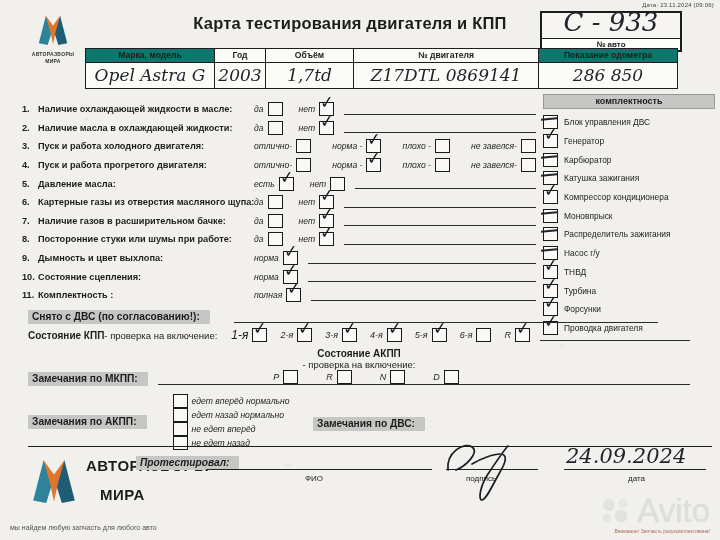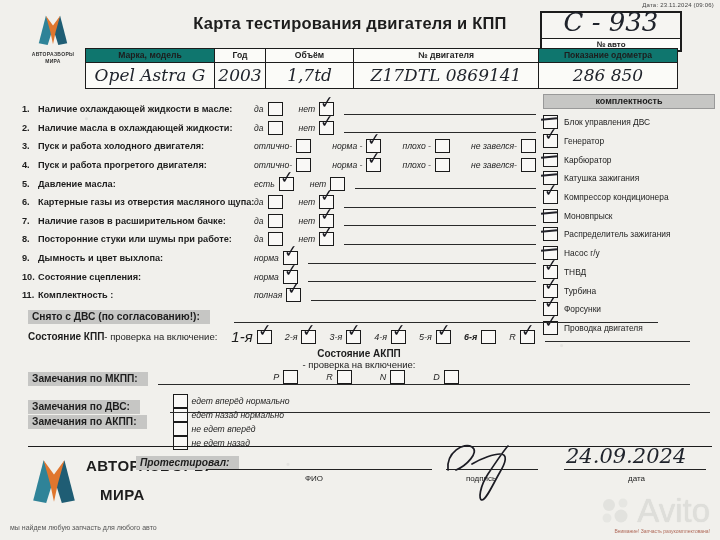--- a/index.html
+++ b/index.html
@@ -403,21 +403,21 @@
   <div class="srow" style="left:28px; top:310px; width:630px;">
     <span class="glabel">Снято с ДВС (по согласованию!):</span>
     <span class="uline" style="margin-left:24px;"></span>
   </div>
 
   <div class="srow" style="left:28px; top:328px; width:662px;" id="gear-manual">
       <span class="gearlabel-b">Состояние КПП</span>
       <span class="gearlabel-r"> - проверка на включение:</span>
       <span class="gears" style="gap: 13px;">
         <span class="opt">
-          <span class="ol" style="font-size: 15px;">1-я</span>
+          <span class="ol" style="font-size: 12px;">1-я</span>
           <span class="box">
             <span class="chk">✓</span>
           </span>
         </span>
         <span class="opt">
           <span class="ol" style="font-size: 9px;">2-я</span>
           <span class="box">
             <span class="chk">✓</span>
           </span>
         </span>
@@ -433,21 +433,21 @@
             <span class="chk">✓</span>
           </span>
         </span>
         <span class="opt">
           <span class="ol" style="font-size: 9px;">5-я</span>
           <span class="box">
             <span class="chk">✓</span>
           </span>
         </span>
         <span class="opt">
-          <span class="ol" style="font-size: 9px; font-weight: bold;">6-я</span>
+          <span class="ol" style="font-size: 9px;">6-я</span>
           <span class="box"></span>
         </span>
         <span class="opt">
           <span class="ol" style="font-size: 9px;">R</span>
           <span class="box">
             <span class="chk">✓</span>
           </span>
         </span>
       </span>
       <span class="uline"></span>
@@ -497,21 +497,21 @@
           <span class="box"></span>
           <span class="ol">не едет вперёд</span>
         </span>
         <span class="opt">
           <span class="box"></span>
           <span class="ol">не едет назад</span>
         </span>
       </span>
     </div>
 
-  <div class="srow" style="left:28px; top:400px; width:682px;">
+  <div class="srow" style="left:28px; top:417px; width:682px;flex-direction:column;">
     <span class="glabel">Замечания по ДВС:</span>
     <span class="uline" style="margin-left:30px;"></span>
   </div>
 
   <div class="f-rule"></div>
 
   <svg class="logo-bottom-icon" width="52" height="58" viewBox="0 0 40 36">
     <polygon points="4,33 12,2 19,19 14,35" fill="#2f8398"></polygon>
     <polygon points="36,33 28,2 21,19 26,35" fill="#1f5d74"></polygon>
     <polygon points="12,2 20,13 28,2 23,20 20,34 17,20" fill="#e0762e"></polygon>

